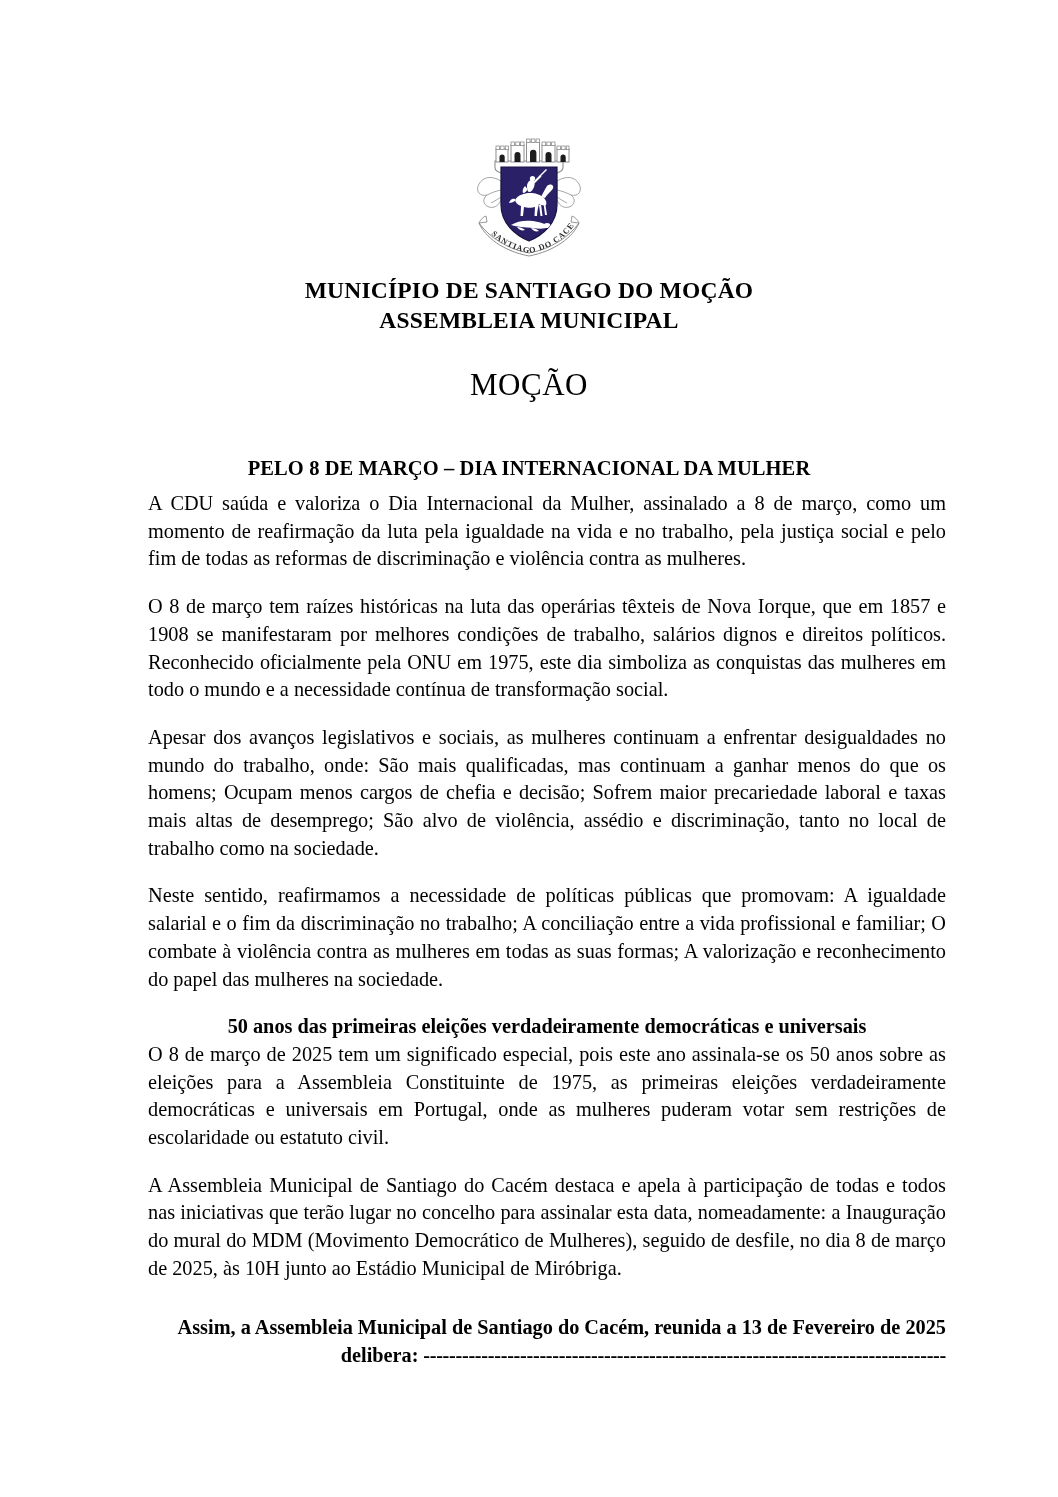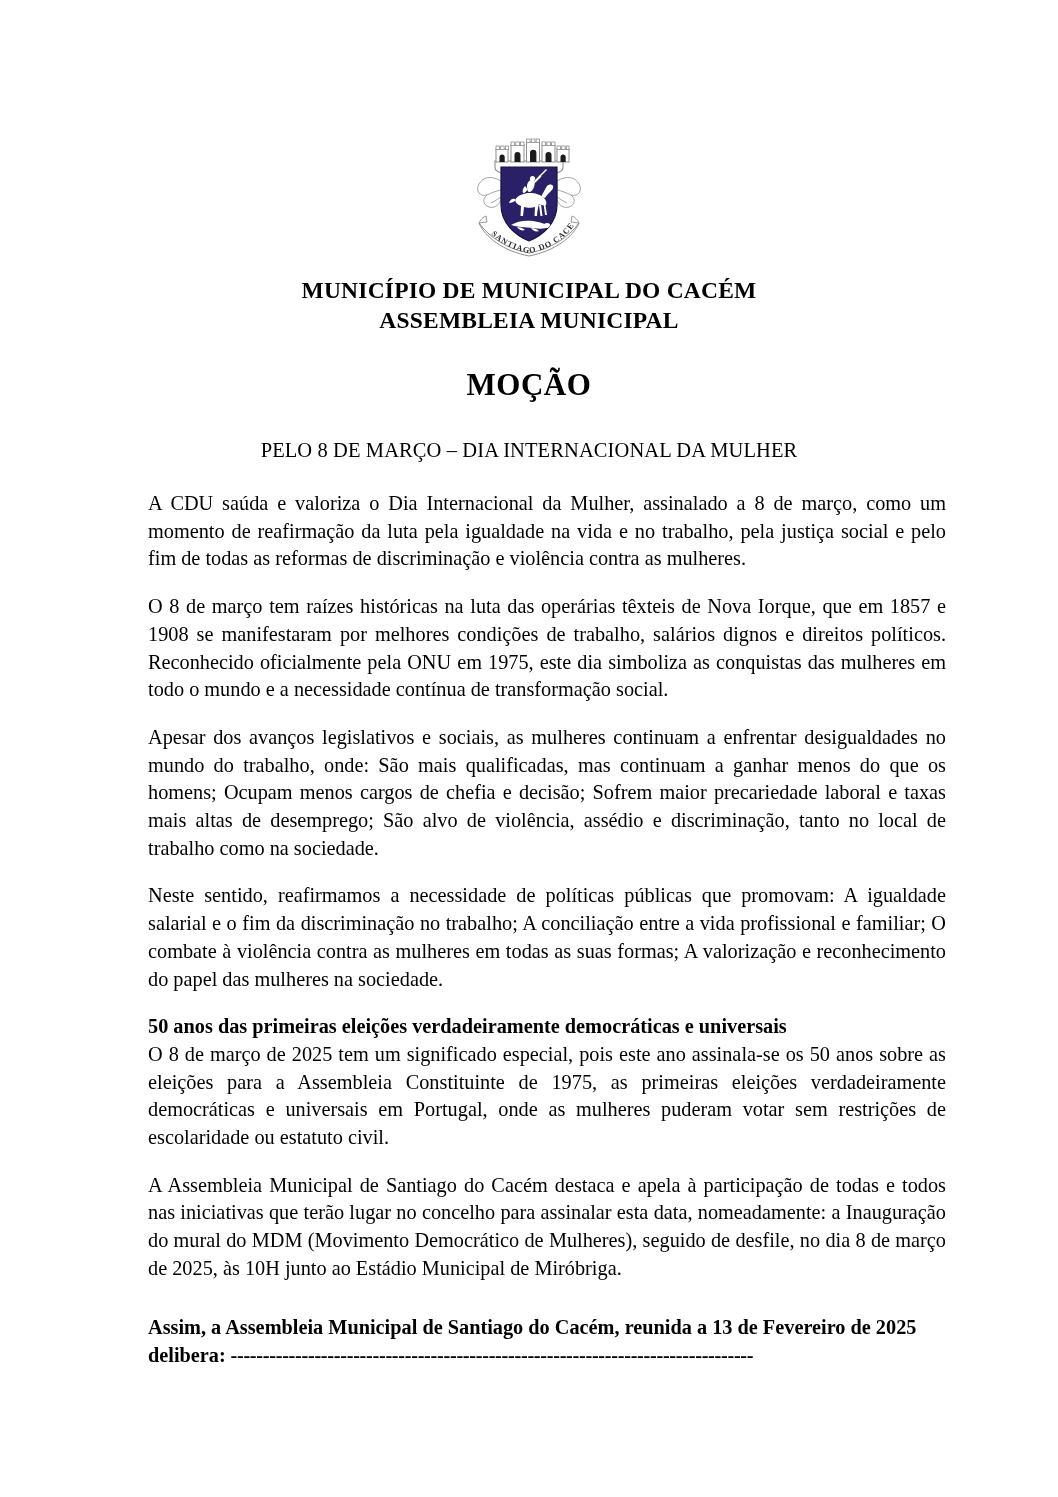--- a/index.html
+++ b/index.html
@@ -44,30 +44,30 @@
   }
   .org-line {
     font-size: 23.5px;
     font-weight: bold;
     letter-spacing: 0.2px;
     line-height: 1.28;
   }
   .doc-type {
     text-align: center;
     font-size: 31px;
-    font-weight: bold;
+    font-weight: normal;
     letter-spacing: 0.5px;
     margin-top: 32px;
   }
   .doc-subtitle {
     text-align: center;
     font-size: 20.5px;
-    font-weight: normal;
+    font-weight: bold;
     letter-spacing: 0.1px;
-    margin-top: 36px;
+    margin-top: 54px;
   }
 
   
   .body-wrap {
     position: absolute;
     left: 148px;
     top: 472px;
     width: 798px;
     margin-top: 18px;
   }
@@ -80,28 +80,28 @@
     hyphens: none;
   }
   p.para.tight {
     margin-bottom: 0;
   }
   h3.sub {
     margin: 0;
     font-size: 20.3px;
     font-weight: bold;
     line-height: 1.365;
-    text-align: left;
+    text-align: center;
   }
   .closing {
     margin: 30px 0 0 0;
     font-size: 20.3px;
     font-weight: bold;
     line-height: 1.38;
-    text-align: left;
+    text-align: right;
   }
   .closing .filler {
     letter-spacing: -0.3px;
   }
 </style>
 </head>
 <body>
 
 <div class="page">
 
@@ -207,21 +207,21 @@
         <path d="M118 86 C116 82 114 80 111 79 L110 85 Z" fill="#ffffff" stroke="#8e8e8e" stroke-width="0.9"></path>
         <path id="ribbonPath" d="M24 90 C34 104 50 113 68 116 C86 113 102 104 112 90" fill="none"></path>
         <text font-family="'Liberation Serif', serif" font-size="8.2" font-weight="bold" fill="#2a2a2a" letter-spacing="0.9">
           <textPath href="#ribbonPath" startOffset="9%">SANTIAGO DO CACEM</textPath>
         </text>
       </g>
     </svg>
   </div>
 
   <div class="heading-block">
-    <div class="org-line">MUNICÍPIO DE MUNICIPAL DO CACÉM</div>
+    <div class="org-line">MUNICÍPIO DE SANTIAGO DO MOÇÃO</div>
     <div class="org-line">ASSEMBLEIA MUNICIPAL</div>
   </div>
 
   <div class="doc-type">MOÇÃO</div>
 
   <div class="doc-subtitle">PELO 8 DE MARÇO – DIA INTERNACIONAL DA MULHER</div>
 
   <div class="body-wrap">
 
     <p class="para">A CDU saúda e valoriza o Dia Internacional da Mulher, assinalado a 8 de março, como um momento de reafirmação da luta pela igualdade na vida e no trabalho, pela justiça social e pelo fim de todas as reformas de discriminação e violência contra as mulheres.</p>

